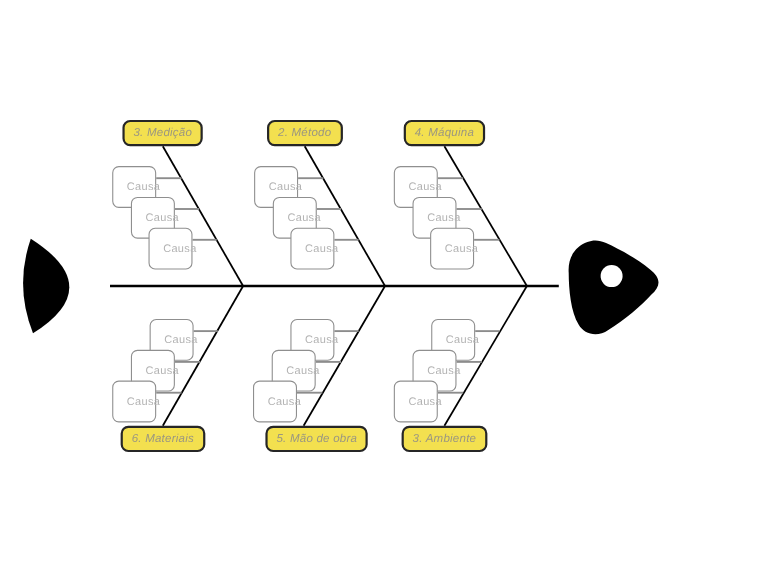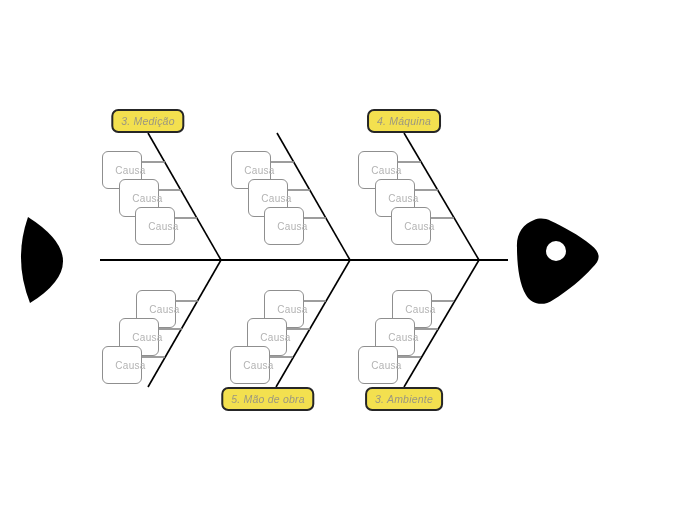--- a/index.html
+++ b/index.html
@@ -99,23 +99,25 @@
 
     <line class="connector-line" x1="432" y1="301" x2="454" y2="301"></line>
     <line class="connector-line" x1="415" y1="329" x2="438" y2="329"></line>
     <line class="connector-line" x1="398" y1="357" x2="421" y2="357"></line>
 
     <path class="fish-part" d="M 534 220 C 523 224 516 234 517 248 C 517 263 519 284 526 295 C 531 304 543 307 553 300 C 568 291 583 278 592 268 C 601 260 601 253 591 245 C 579 235 562 226 551 221 C 545 218 539 218 534 220 Z"></path>
     <circle class="fish-eye" cx="556" cy="251" r="10"></circle>
   </svg>
 
   <div class="category" style="left:148px;top:109px">3. Medição</div>
+  <div class="category" style="left:277px;top:109px">2. Método</div>
   <div class="category" style="left:404px;top:109px">4. Máquina</div>
 
-  <div class="category" style="left:268px;top:387px">5. Mão de obra</div>
+  <div class="category" style="left:148px;top:387px">6. Materiais</div>
+  <div class="category" style="left:288px;top:387px">5. Mão de obra</div>
   <div class="category" style="left:404px;top:387px">3. Ambiente</div>
 
   <div class="cause" style="left:102px;top:151px">Causa</div>
   <div class="cause" style="left:119px;top:179px">Causa</div>
   <div class="cause" style="left:135px;top:207px">Causa</div>
 
   <div class="cause" style="left:231px;top:151px">Causa</div>
   <div class="cause" style="left:248px;top:179px">Causa</div>
   <div class="cause" style="left:264px;top:207px">Causa</div>
 

